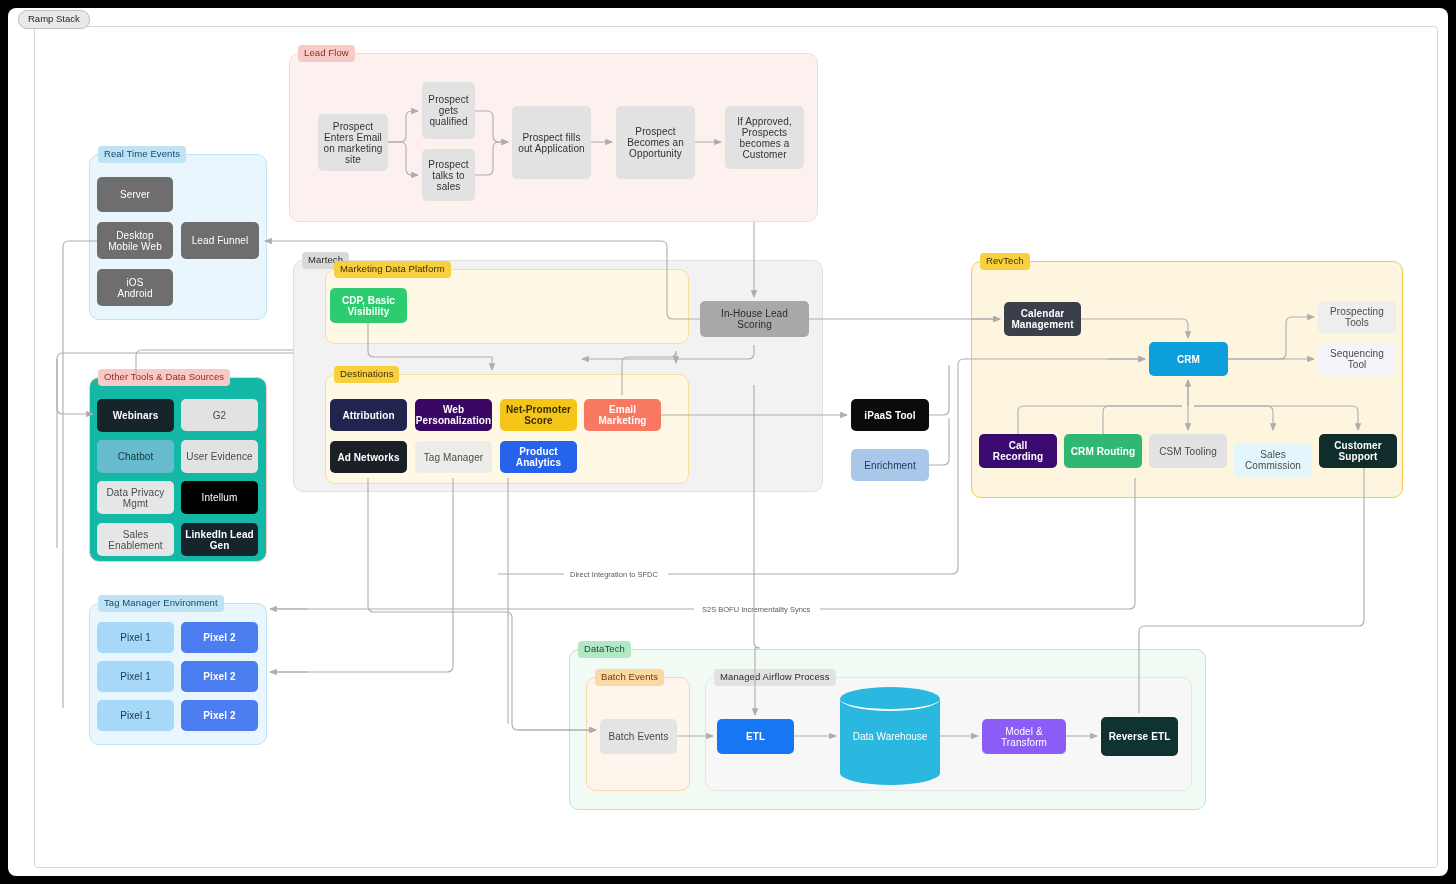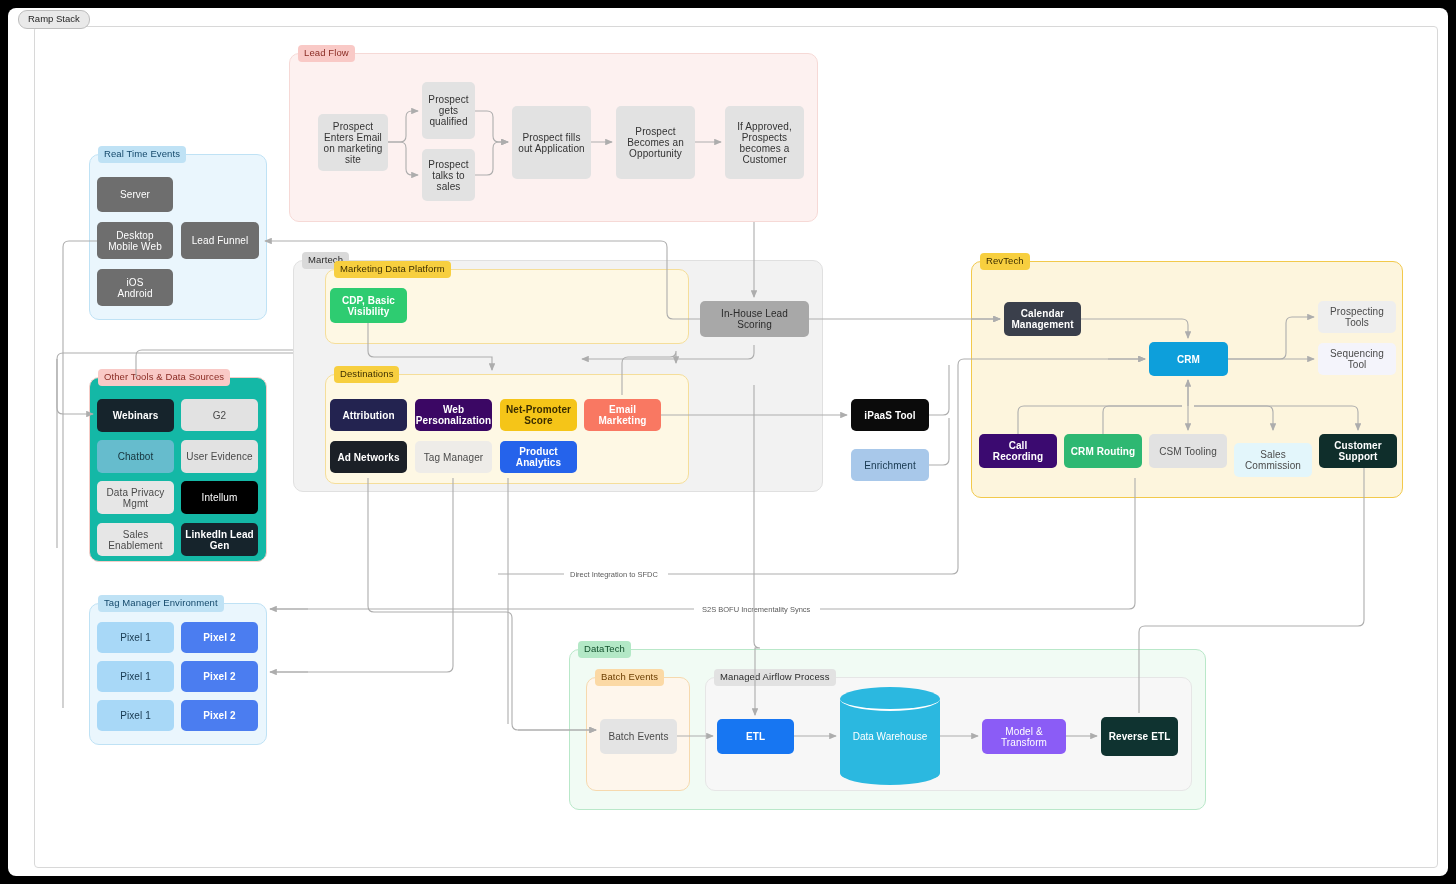--- a/index.html
+++ b/index.html
@@ -130,21 +130,21 @@
     <div id="frame-border"></div>
 
     <div class="group" style="left:281px; top:45px; width:529px; height:169px; background:#fdf1f0; border:1px solid #f6d9d6;">
       <span class="group-label" style="background:#f9c9c6; color:#8a2c24;">Lead Flow</span>
     </div>
     <div class="node" style="left:310px; top:106px; width:70px; height:57px; background:#e2e2e2; color:#333; white-space:pre-line;">Prospect Enters Email on marketing site</div>
     <div class="node" style="left:414px; top:74px; width:53px; height:57px; background:#e2e2e2; color:#333;">Prospect gets qualified</div>
     <div class="node" style="left:414px; top:141px; width:53px; height:52px; background:#e2e2e2; color:#333;">Prospect talks to sales</div>
     <div class="node" style="left:504px; top:98px; width:79px; height:73px; background:#e2e2e2; color:#333;">Prospect fills out Application</div>
     <div class="node" style="left:608px; top:98px; width:79px; height:73px; background:#e2e2e2; color:#333;">Prospect Becomes an Opportunity</div>
-    <div class="node" style="left:717px; top:98px; width:79px; height:73px; background:#e2e2e2; color:#333;">If Approved, Prospects becomes a Customer</div>
+    <div class="node" style="left:717px; top:98px; width:79px; height:63px; background:#e2e2e2; color:#333;">If Approved, Prospects becomes a Customer</div>
 
     <div class="group" style="left:81px; top:146px; width:178px; height:166px; background:#eaf6fd; border:1px solid #bfe2f5;">
       <span class="group-label" style="background:#bfe2f5; color:#14496b;">Real Time Events</span>
     </div>
     <div class="node" style="left:89px; top:169px; width:76px; height:35px; background:#6e6e6e; color:#fff;">Server</div>
     <div class="node" style="left:89px; top:214px; width:76px; height:37px; background:#6e6e6e; color:#fff; white-space:pre-line;">Desktop
 Mobile Web</div>
     <div class="node" style="left:89px; top:261px; width:76px; height:37px; background:#6e6e6e; color:#fff; white-space:pre-line;">iOS
 Android</div>
     <div class="node" style="left:173px; top:214px; width:78px; height:37px; background:#6e6e6e; color:#fff;">Lead Funnel</div>

